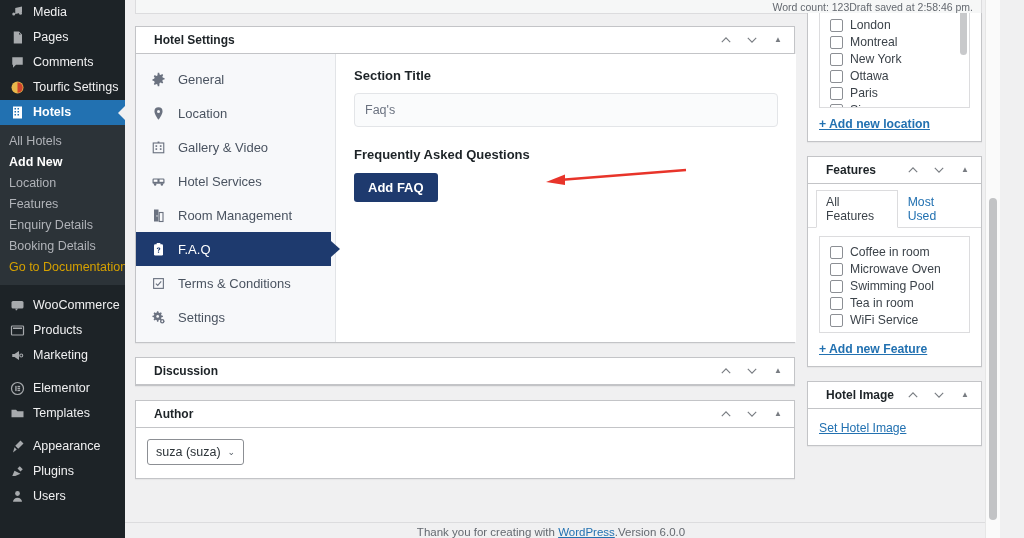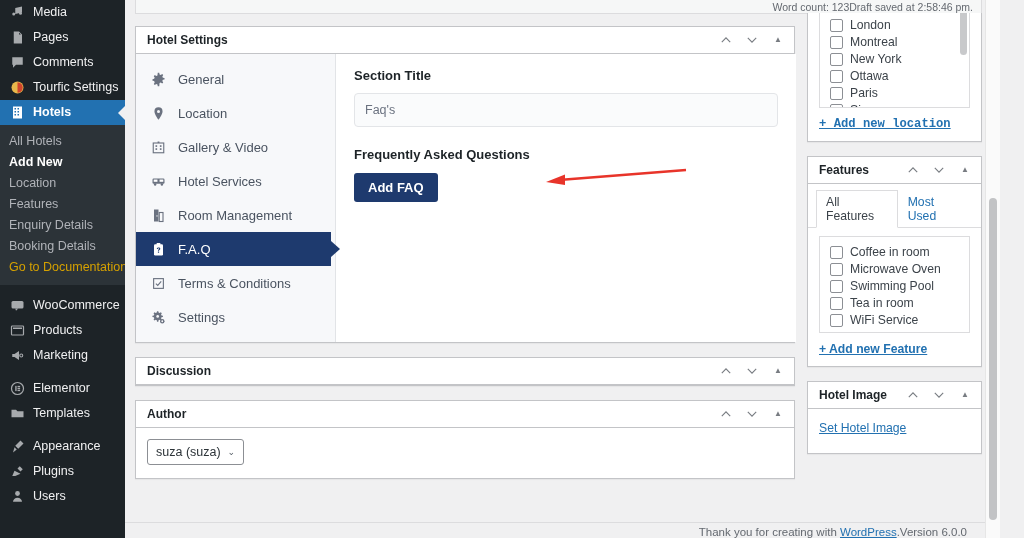--- a/index.html
+++ b/index.html
@@ -73,21 +73,21 @@
   .postbox {
     background: #fff; border: 1px solid #c3c4c7;
     box-shadow: 0 1px 1px rgba(0,0,0,.04);
     margin-bottom: 14px;
   }
   .postbox-header {
     display: flex; align-items: center; justify-content: space-between;
     height: 27px; padding: 0 8px 0 11px;
     border-bottom: 1px solid #c3c4c7;
   }
-  .postbox-title { font-size: 12px; font-weight: 700; color: #1d2327; }
+  .postbox-title { font-size: 12px; font-weight: 700; color: #1d2327; margin-left: 7px; }
   .pb-actions { display: flex; align-items: center; gap: 10px; }
   .pb-btn { width: 16px; height: 16px; display: flex; align-items: center; justify-content: center; cursor: pointer; }
   .pb-btn svg { width: 14px; height: 14px; stroke: #787c82; fill: none; stroke-width: 1.6; }
   .pb-tri { font-size: 8px; color: #787c82; line-height: 1; }
 
   
   .hs-body { display: flex; min-height: 262px; }
   .hs-tabs {
     width: 200px; min-width: 200px;
     background: #f7f8fa; border-right: 1px solid #e2e4e7;
@@ -207,21 +207,21 @@
     position: absolute; right: 0; top: 0; width: 15px; height: 538px;
     background: #fafafa; border-left: 1px solid #e6e6e6;
   }
   .page-scroll-thumb {
     position: absolute; right: 3px; top: 198px;
     width: 8px; height: 322px; background: #c2c3c5; border-radius: 4px;
   }
 
   .footer {
     position: absolute; left: 0; right: 15px; bottom: 0;
-    height: 16px; display: flex; justify-content: flex-end;
+    height: 16px; display: flex; justify-content: center;
     align-items: flex-start; padding: 3px 18px 0 10px;
     font-size: 11.5px; color: #646970;
     border-top: 1px solid #dcdcde; background: #f0f0f1;
   }
 </style>
 </head>
 <body>
 
 <div class="app">
 
@@ -575,21 +575,21 @@
                   <span class="cbox"></span>
                   <span>Paris</span>
                 </div>
                 <div class="chk-item">
                   <span class="cbox"></span>
                   <span>Singapore</span>
                 </div>
               </div>
               <div class="inner-scroll" style="height:46px;top:-4px;"></div>
             </div>
-            <a class="side-add-link" style="padding-left:0;font-family:Liberation Mono, monospace;">+ Add new location</a>
+            <a class="side-add-link" style="padding-left:0;">+ Add new location</a>
           </div>
         </div>
 
         <div class="postbox">
           <div class="postbox-header">
             <span class="postbox-title">Features</span>
             <span class="pb-actions">
               <span class="pb-btn">
                   <svg viewBox="0 0 20 20">
                     <polyline points="4,13 10,7 16,13"></polyline>
@@ -644,21 +644,21 @@
                   </svg>
                 </span>
               <span class="pb-btn">
                   <svg viewBox="0 0 20 20">
                     <polyline points="4,7 10,13 16,7"></polyline>
                   </svg>
                 </span>
               <span class="pb-btn pb-tri">▲</span>
             </span>
           </div>
-          <div style="padding:11px 11px 18px 11px;">
+          <div style="padding:11px 11px 10px 11px;">
             <a class="link" style="font-size:12.2px;">Set Hotel Image</a>
           </div>
         </div>
 
       </div>
     </div>
 
     <svg class="arrow-anno" viewBox="0 0 145 20">
       <line x1="143" y1="2" x2="16" y2="12" stroke="#e8342a" stroke-width="2.4"></line>
       <polygon points="3,14 22,6.5 22,17" fill="#e8342a"></polygon>

